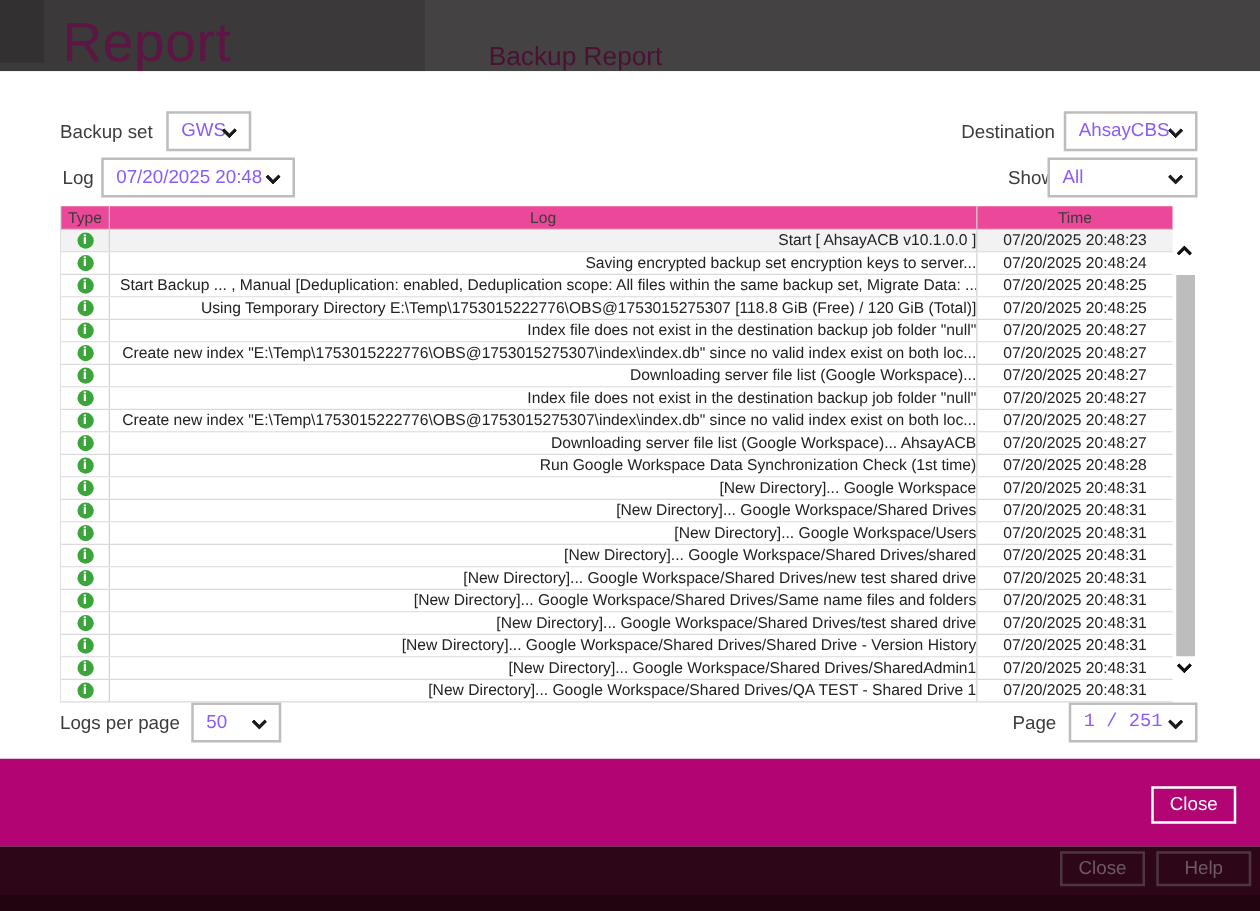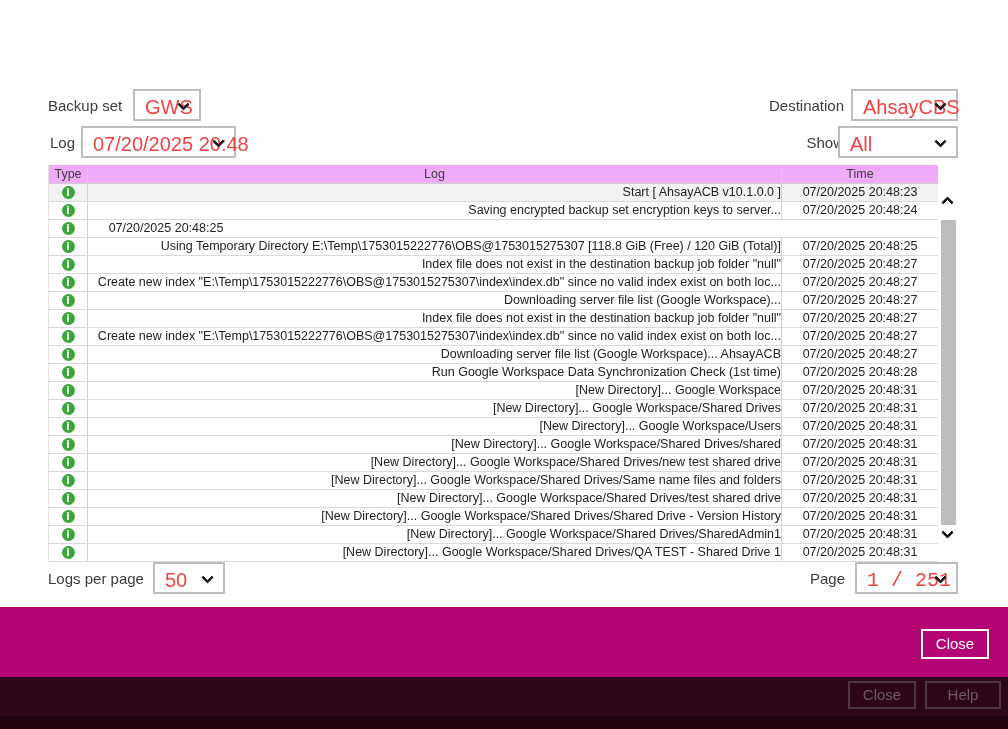--- a/index.html
+++ b/index.html
@@ -22,26 +22,26 @@
 
   
   .dialog-body { position:absolute; left:0; top:57px; width:1008px; height:550px; background:#ffffff; }
   .dialog-footer { position:absolute; left:0; top:607px; width:1008px; height:70px; background:#b20573; }
   .dlg-close-btn { position:absolute; left:921px; top:22px; width:68px; height:30px; background:transparent; border:2px solid #ffffff; color:#ffffff; font-size:15px; font-family:"Liberation Sans",sans-serif; cursor:pointer; line-height:26px; text-align:center; }
 
   .lbl { position:absolute; font-size:15px; color:#3c3c3c; white-space:nowrap; }
   .lbl.r { text-align:center; }
 
   .select { position:absolute; height:32px; background:#fff; border:2px solid #bdbdbd; cursor:pointer; }
-  .select .val { position:absolute; left:10px; top:5px; font-size:20px; color:#ef4444; white-space:nowrap; }
+  .select .val { position:absolute; left:10px; top:5px; font-size:15px; color:#8b5cf6; white-space:nowrap; }
   .chev { position:absolute; right:11px; top:9px; width:9px; height:9px; border-right:3px solid #1c1c1c; border-bottom:3px solid #1c1c1c; border-radius:1px; transform:rotate(45deg); }
 
   
   .logtable { position:absolute; left:48px; top:108px; width:890px; border-left:1px solid #e0e0e0; }
-  .thead { display:flex; height:19px; background:#f0abfc; border-bottom:1px solid #cfcfcf; font-size:12.5px; color:#3b3b3b; }
+  .thead { display:flex; height:19px; background:#ec4899; border-bottom:1px solid #cfcfcf; font-size:12.5px; color:#3b3b3b; }
   .thead > div { text-align:center; line-height:18px; }
   .row { display:flex; height:18px; background:#fff; border-bottom:1px solid #dadada; font-size:12.5px; color:#222; }
   .row.first { background:#f2f2f2; }
   .c-type { width:38px; flex:0 0 38px; display:flex; align-items:center; justify-content:center; }
   .c-log  { width:694px; flex:0 0 694px; border-left:1px solid #d2d2d2; padding-left:8px; white-space:nowrap; overflow:hidden; line-height:17px;text-align:right; }
   .c-time { width:157px; flex:0 0 157px; border-left:1px solid #d2d2d2; text-align:center; line-height:17px; }
   .info-ic { display:inline-block; width:13px; height:13px; border-radius:50%; background:#3ba43b; color:#fff; font-size:10px; font-weight:bold; text-align:center; line-height:13px; font-family:"DejaVu Sans",sans-serif; }
 
   
   .vscroll { position:absolute; left:940px; top:127px; width:17px; height:378px; background:#fff; }
@@ -50,20 +50,26 @@
   .sc-chev { position:absolute; left:3px; width:9px; height:9px; border-right:3px solid #111; border-bottom:3px solid #111; border-radius:1px; }
   .sc-up .sc-chev { top:6px; transform:rotate(-135deg); }
   .sc-dn .sc-chev { top:2px; transform:rotate(45deg); }
   .sc-thumb { position:absolute; left:1px; top:36px; width:15px; height:305px; background:#bdbdbd; cursor:pointer; }
 </style>
 </head>
 <body>
 
 <div class="stage">
 
+  <div class="bg-header">
+    <div class="bg-header-left"></div>
+    <div class="bg-menu-block"></div>
+    <div class="page-title">Report</div>
+    <div class="panel-title">Backup Report</div>
+  </div>
 
   <div class="bg-footer">
     <button class="bg-btn close">Close</button>
     <button class="bg-btn help">Help</button>
     <div class="bg-footer-strip"></div>
   </div>
 
   <div class="dialog-body">
 
     <span class="lbl" style="left:48px; top:40px;">Backup set</span>
@@ -108,20 +114,21 @@
     <div class="c-type">
               <span class="info-ic">i</span>
             </div>
     <div class="c-log">Saving encrypted backup set encryption keys to server...</div>
     <div class="c-time">07/20/2025 20:48:24</div>
   </div>
           <div class="row">
     <div class="c-type">
               <span class="info-ic">i</span>
             </div>
+    <div class="c-log">Start Backup ... , Manual [Deduplication: enabled, Deduplication scope: All files within the same backup set, Migrate Data: ...</div>
     <div class="c-time">07/20/2025 20:48:25</div>
   </div>
           <div class="row">
     <div class="c-type">
               <span class="info-ic">i</span>
             </div>
     <div class="c-log">Using Temporary Directory E:\Temp\1753015222776\OBS@1753015275307 [118.8 GiB (Free) / 120 GiB (Total)]</div>
     <div class="c-time">07/20/2025 20:48:25</div>
   </div>
           <div class="row">

